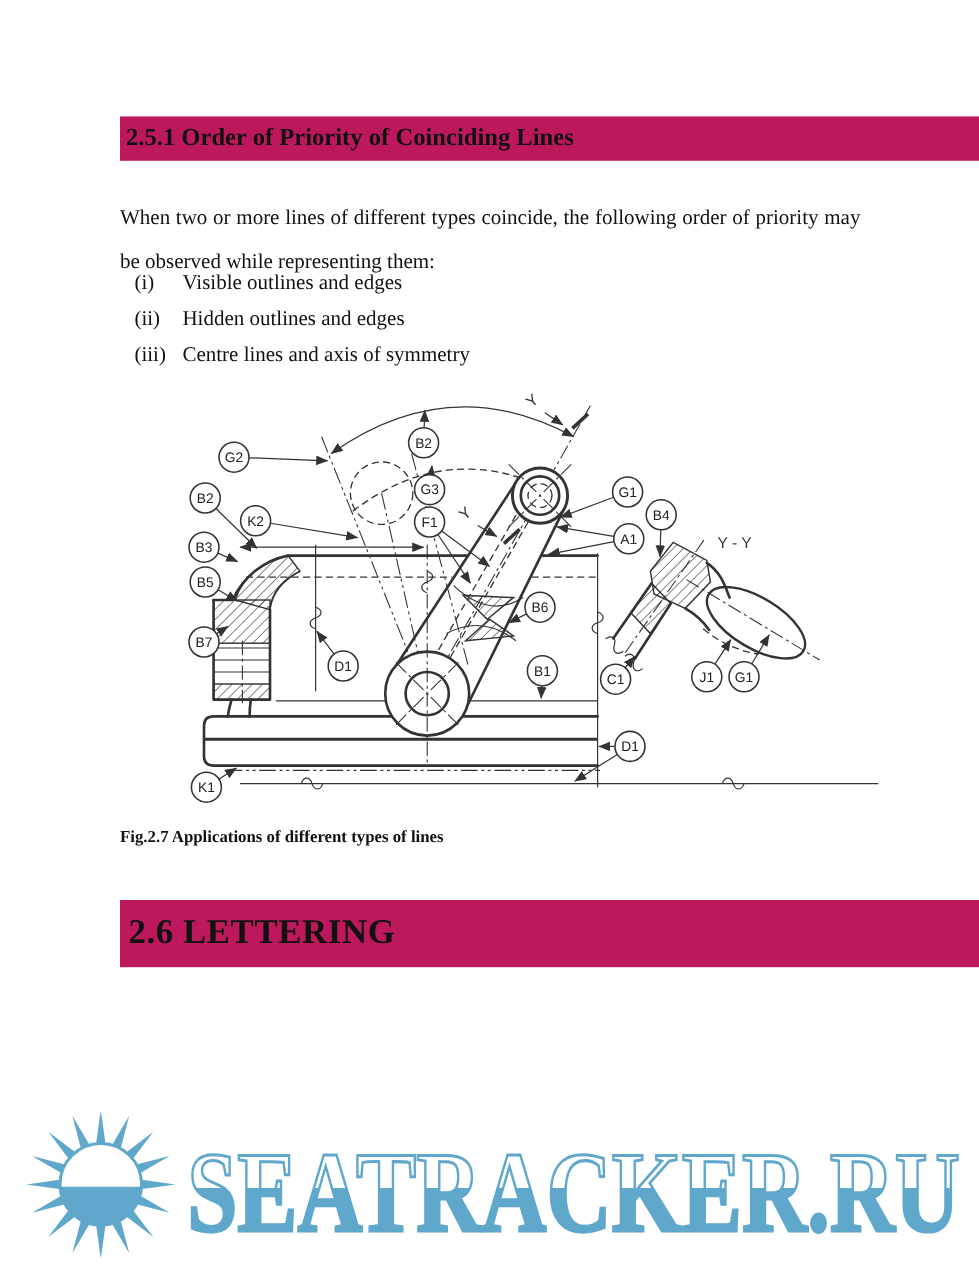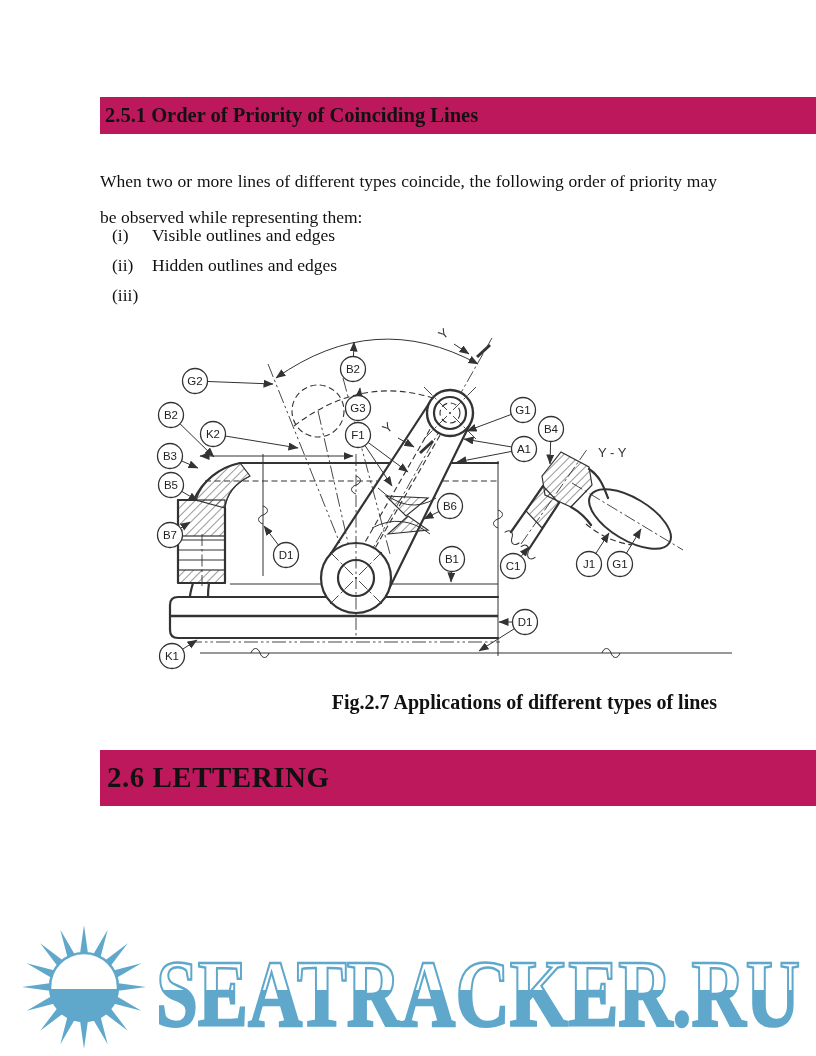--- a/index.html
+++ b/index.html
@@ -7,22 +7,22 @@
         font-family:"Liberation Serif", serif;color:#111;}
   .hbar{position:absolute;left:100px;width:742px;background:#be185d;box-sizing:border-box;}
   .hbar.h1{top:97px;height:37px;font-size:20.5px;font-weight:bold;padding:7px 0 0 5px;}
   .hbar.h2{top:750px;height:56px;font-size:29px;font-weight:bold;padding:11px 0 0 7px;letter-spacing:.5px;}
   .para{position:absolute;left:100px;width:617px;font-size:17.5px;text-align:justify;}
   .para.p1{top:163px;line-height:36px;}
   .para.p2{top:836px;line-height:30.5px;text-align-last:justify;}
   .olist{position:absolute;left:112px;top:225px;width:560px;font-size:17.5px;}
   .olist .row{display:flex;margin-bottom:9px;}
   .olist .mk{width:40px;flex:0 0 40px;}
-  .caption{position:absolute;left:100px;top:691px;width:617px;text-align:right;
-           font-size:20px;font-weight:bold;}
+  .caption{position:absolute;left:100px;top:691px;width:617px;text-align:left;
+           font-size:14px;font-weight:bold;}
   .figwrap{position:absolute;left:140px;top:320px;width:600px;height:378px;}
   svg{display:block;}
   
   .thk{stroke:#333;stroke-width:2.2;fill:none;stroke-linecap:round;}
   .thk25{stroke:#333;stroke-width:2.6;fill:none;}
   .thn{stroke:#333;stroke-width:1;fill:none;}
   .dsh{stroke:#333;stroke-width:1.1;fill:none;stroke-dasharray:6 3.5;}
   .cdot{stroke:#333;stroke-width:.9;fill:none;stroke-dasharray:12 3 2.5 3;}
   .ph{stroke:#333;stroke-width:.9;fill:none;stroke-dasharray:14 3 2.5 3 2.5 3;}
   .hatchfill{fill:url(#hatch);stroke:#333;stroke-width:1.2;}
@@ -49,20 +49,21 @@
     <div class="row">
       <span class="mk">(i)</span>
       <span>Visible outlines and edges</span>
     </div>
     <div class="row">
       <span class="mk">(ii)</span>
       <span>Hidden outlines and edges</span>
     </div>
     <div class="row">
       <span class="mk">(iii)</span>
+      <span>Centre lines and axis of symmetry</span>
     </div>
   </div>
 
   <div class="figwrap">
   <svg id="fig" width="600" height="378" viewBox="0 -6 600 378">
     <defs>
       <marker id="arr" markerWidth="11" markerHeight="9" refX="9.5" refY="4" orient="auto-start-reverse">
         <path d="M0 0 L10 4 L0 8 Z" fill="#333"></path>
       </marker>
       <pattern id="hatch" patternUnits="userSpaceOnUse" width="6" height="6" patternTransform="rotate(45)">

